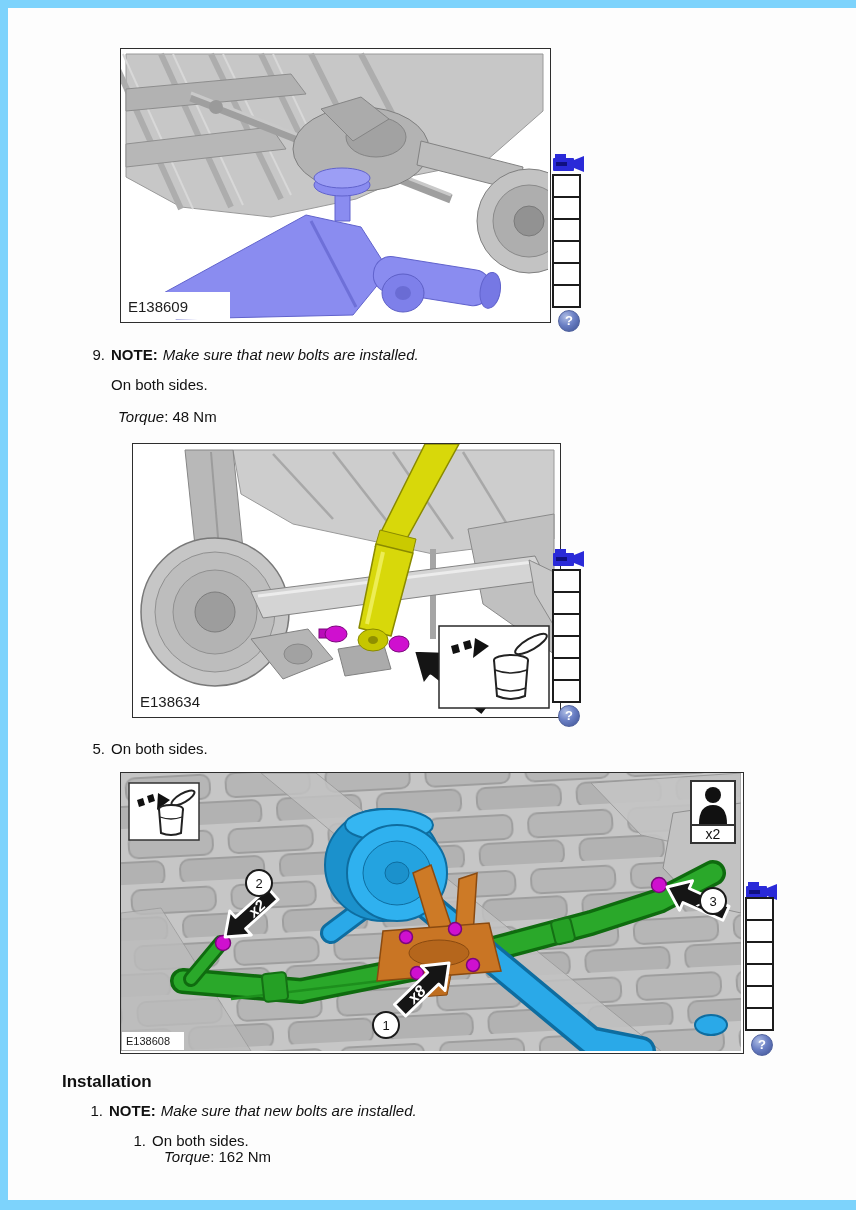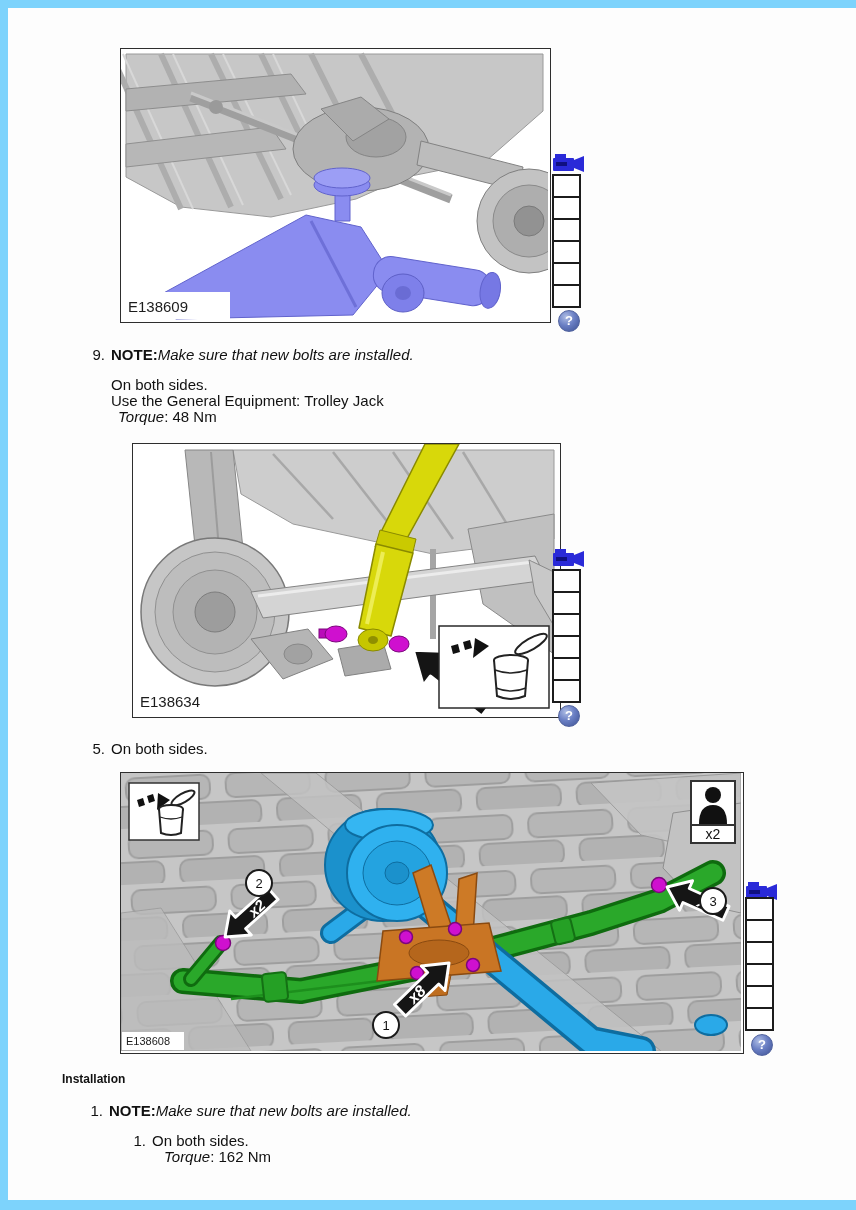--- a/index.html
+++ b/index.html
@@ -5,30 +5,30 @@
   html,body{margin:0;padding:0;}
   #root{position:relative;width:856px;height:1210px;background:#7dd3fc;overflow:hidden;
         font-family:"Liberation Sans", sans-serif;color:#111;}
   .paper{position:absolute;left:8px;top:8px;right:0;bottom:10px;background:#fdfdfd;}
   .fig{position:absolute;border:1px solid #2e2e2e;background:#fff;}
   .fig svg{display:block;}
   .line{position:absolute;font-size:15px;line-height:17px;white-space:nowrap;}
   .numrow{display:flex;}
   .num{display:inline-block;text-align:right;flex:none;}
   .gap{margin-right:6px;}
-  b.notelbl{}
+  b.notelbl{margin-right:5px;}
   .boxcol{position:absolute;}
   .media-box{width:25px;height:20px;background:#fff;border:2px solid #1c1c1c;margin-top:-2px;}
   .media-box:first-child{margin-top:0;}
   .help-btn{position:absolute;width:20px;height:20px;border-radius:50%;
     background:radial-gradient(circle at 35% 30%, #aebde4 0%, #6a7fc4 45%, #3d5193 100%);
     border:1px solid #51639f;color:#fff;font-size:13px;font-weight:bold;
     text-align:center;line-height:20px;cursor:pointer;}
   .cam{position:absolute;width:32px;height:20px;cursor:pointer;}
-  .heading{position:absolute;font-size:12px;font-weight:bold;white-space:nowrap;}
+  .heading{position:absolute;font-size:17px;font-weight:bold;white-space:nowrap;}
 </style>
 </head>
 <body>
 
 <div id="root">
   <div class="paper">
 
     <div class="fig" style="left:112px;top:40px;width:429px;height:273px">
       <svg viewBox="0 0 427 271" width="427" height="271" preserveAspectRatio="none">
         <rect width="427" height="271" fill="#ffffff"></rect>
@@ -95,21 +95,20 @@
       <div class="media-box"></div>
       <div class="media-box"></div>
     </div>
     <div class="help-btn" style="left:550px;top:302px">?</div>
 
     <div class="line numrow" style="left:76px;top:338px">
       <span class="num gap" style="width:21px">9.</span>
       <span><b class="notelbl">NOTE:</b><i>Make sure that new bolts are installed.</i></span>
     </div>
     <div class="line" style="left:103px;top:368px">On both sides.</div>
-    <div class="line" style="left:103px;top:384px">Use the General Equipment: Trolley Jack</div>
     <div class="line" style="left:110px;top:400px">
       <i>Torque</i><span>: 48 Nm</span>
     </div>
 
     <div class="fig" style="left:124px;top:435px;width:427px;height:273px">
       <svg viewBox="0 0 425 271" width="425" height="271" preserveAspectRatio="none">
         <rect width="425" height="271" fill="#ffffff"></rect>
         <g stroke-linejoin="round">
           <polygon points="100,6 421,6 421,95 300,110 160,80 108,50" fill="#cdcdcd" stroke="#9a9a9a"></polygon>
           <g stroke="#a8a8a8" stroke-width="2.5">

